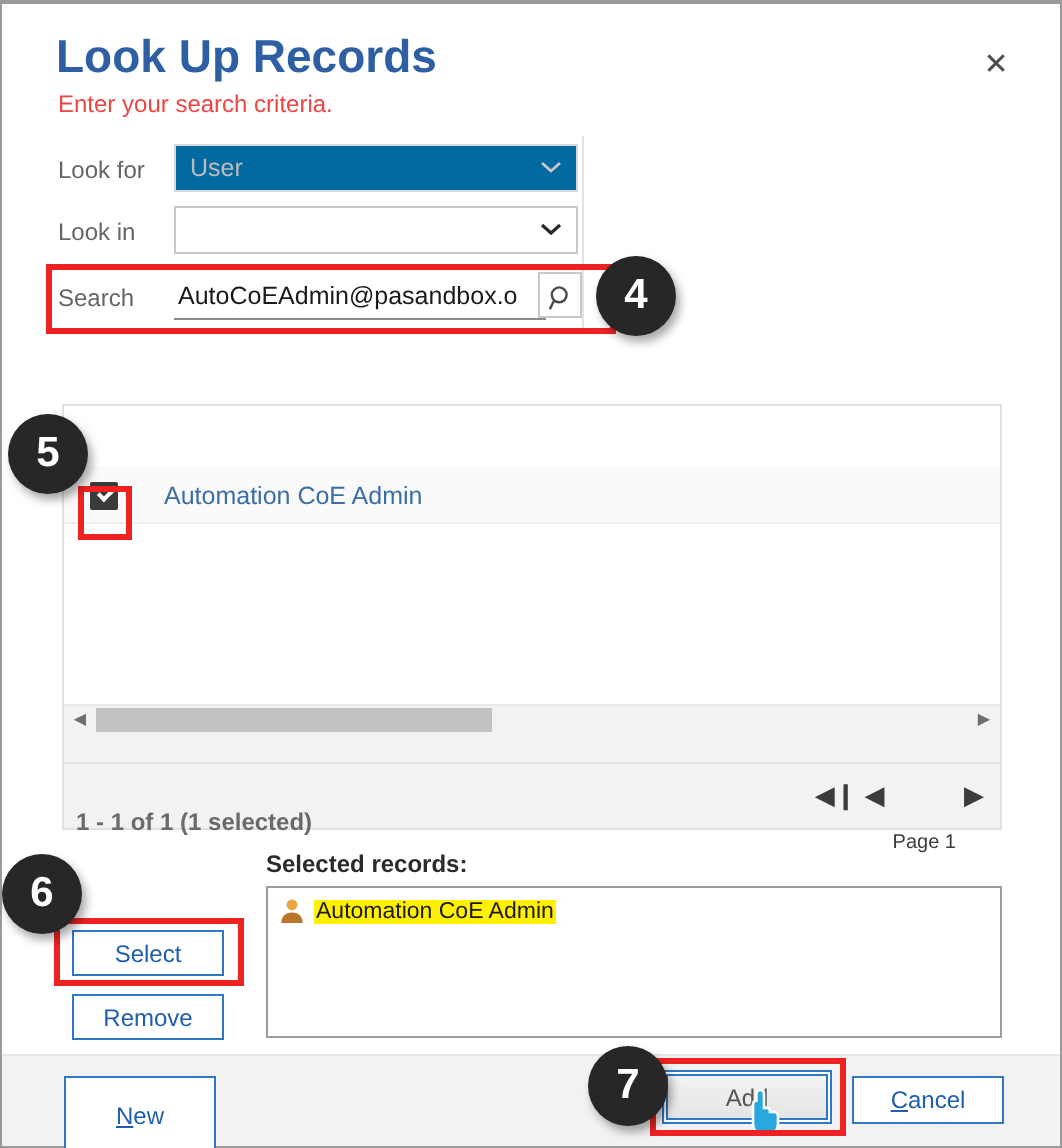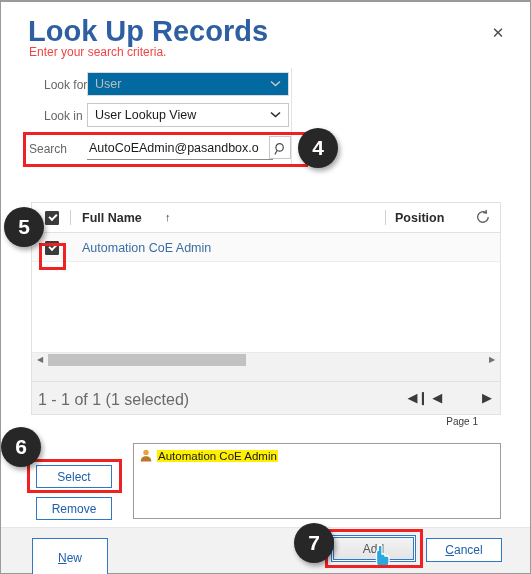--- a/index.html
+++ b/index.html
@@ -26,21 +26,21 @@
   
   #header {
     position: absolute;
     left: 0; top: 0; right: 0;
     height: 60px;
     background: #ffffff;
   }
   #dlg-title {
     position: absolute;
     left: 27px; top: 13px;
-    font-size: 29px;
+    font-size: 23px;
     font-weight: bold;
     color: #2e5fa3;
     letter-spacing: 0px;
     white-space: nowrap;
   }
   #dlg-subtitle {
     position: absolute;
     left: 28px; top: 43px;
     font-size: 12px;
     color: #ef4444;
@@ -62,21 +62,20 @@
   }
 
   
   .crit-row { position: absolute; left: 0; height: 28px; }
   .crit-label {
     position: absolute;
     left: 28px; top: 6px;
     font-size: 12px;
     color: #666666;
     white-space: nowrap;
-    margin-left: 15px;
   }
   .crit-field {
     position: absolute;
     left: 86px; top: 0;
     width: 202px; height: 24px;
     border: 1px solid #c8c8c8;
     background: #ffffff;
   }
   .crit-field.disabled { background: #0369a1; border-color: #d9d9d9; }
   .crit-value {
@@ -276,24 +275,25 @@
     position: absolute;
     left: 30px; top: 380px;
     width: 470px; height: 33px;
     background: #f2f2f2;
     border-left: 1px solid #e1e1e1;
     border-right: 1px solid #e1e1e1;
     border-bottom: 1px solid #e1e1e1;
   }
   #pager-count {
     position: absolute;
-    left: 6px; top: 9px;
-    font-size: 16px;
+    left: 6px; top: 22px;
+    font-size: 12px;
     color: #6a6a6a;
     white-space: nowrap;
+    font-weight: bold;
   }
   #pager-nav {
     position: absolute;
     right: 8px; top: 6px;
     height: 18px;
     display: flex;
     align-items: center;
     gap: 4px;
   }
   .pg-btn {
@@ -451,21 +451,20 @@
         <svg width="11" height="11" viewBox="0 0 11 11">
             <path d="M1 3.5 L5.5 7.5 L10 3.5" fill="none" stroke="#c9c9c9" stroke-width="1.4"></path>
           </svg>
       </span>
     </div>
   </div>
 
   <div class="crit-row" id="row-lookin">
     <div class="crit-label">Look in</div>
     <div class="crit-field">
-      <div class="crit-value">User Lookup View</div>
       <span class="chev">
         <svg width="11" height="11" viewBox="0 0 11 11">
             <path d="M1 3.5 L5.5 7.5 L10 3.5" fill="none" stroke="#2b2b2b" stroke-width="1.6"></path>
           </svg>
       </span>
     </div>
   </div>
 
   <div id="row-search">
     <div id="search-label">Search</div>
@@ -475,38 +474,20 @@
     <button id="search-go">
       <svg width="13" height="14" viewBox="0 0 13 14">
         <circle cx="5.6" cy="5.4" r="3.7" fill="none" stroke="#4a4a4a" stroke-width="1.2"></circle>
         <line x1="3.0" y1="8.4" x2="0.9" y2="12.6" stroke="#4a4a4a" stroke-width="1.2"></line>
       </svg>
     </button>
   </div>
 
   <div id="grid">
 
-    <div id="grid-head">
-      <div class="hdr-check-cell">
-        <span class="chk" id="hdr-chk"></span>
-      </div>
-      <span class="col-sep" style="left:38px;"></span>
-      <div class="hdr-label" id="hdr-fullname">Full Name</div>
-      <div id="hdr-sortarrow">↑</div>
-      <span class="col-sep" style="left:353px;"></span>
-      <div class="hdr-label" id="hdr-position">Position</div>
-      <span class="col-sep" style="left:438px;"></span>
-      <span class="col-sep" style="left:449px;"></span>
-      <div id="refresh-cell">
-        <svg width="16" height="16" viewBox="0 0 16 16">
-          <path d="M13.2 7.9 a5.3 5.3 0 1 1 -2.0 -4.1" fill="none" stroke="#5a5a5a" stroke-width="1.3"></path>
-          <path d="M11.0 0.8 L11.4 4.1 L8.2 3.6" fill="none" stroke="#5a5a5a" stroke-width="1.3"></path>
-        </svg>
-      </div>
-    </div>
 
     <div id="grid-row">
       <span class="chk" id="row-chk"></span>
       <div id="row-name">Automation CoE Admin</div>
     </div>
 
     <div id="grid-body"></div>
 
     <div id="grid-hscroll">
       <div id="hs-left">◀</div>
@@ -520,20 +501,21 @@
   <div id="pager">
     <div id="pager-count">1 - 1 of 1 (1 selected)</div>
     <div id="pager-nav">
       <button class="pg-btn">◀❙</button>
       <button class="pg-btn">◀</button>
       <span id="pg-label">Page 1</span>
       <button class="pg-btn">▶</button>
     </div>
   </div>
 
+  <div id="sel-label">Selected records:</div>
   <div id="sel-box">
     <div id="sel-item">
       <svg id="sel-item-icon" viewBox="0 0 12 13">
         <circle cx="6" cy="3.4" r="2.7" fill="#e8a33d"></circle>
         <path d="M0.7 12.5 C0.7 8.8 3.0 7.2 6 7.2 C9.0 7.2 11.3 8.8 11.3 12.5 Z" fill="#b9762a"></path>
       </svg>
       <span id="sel-item-text">Automation CoE Admin</span>
     </div>
   </div>
 

